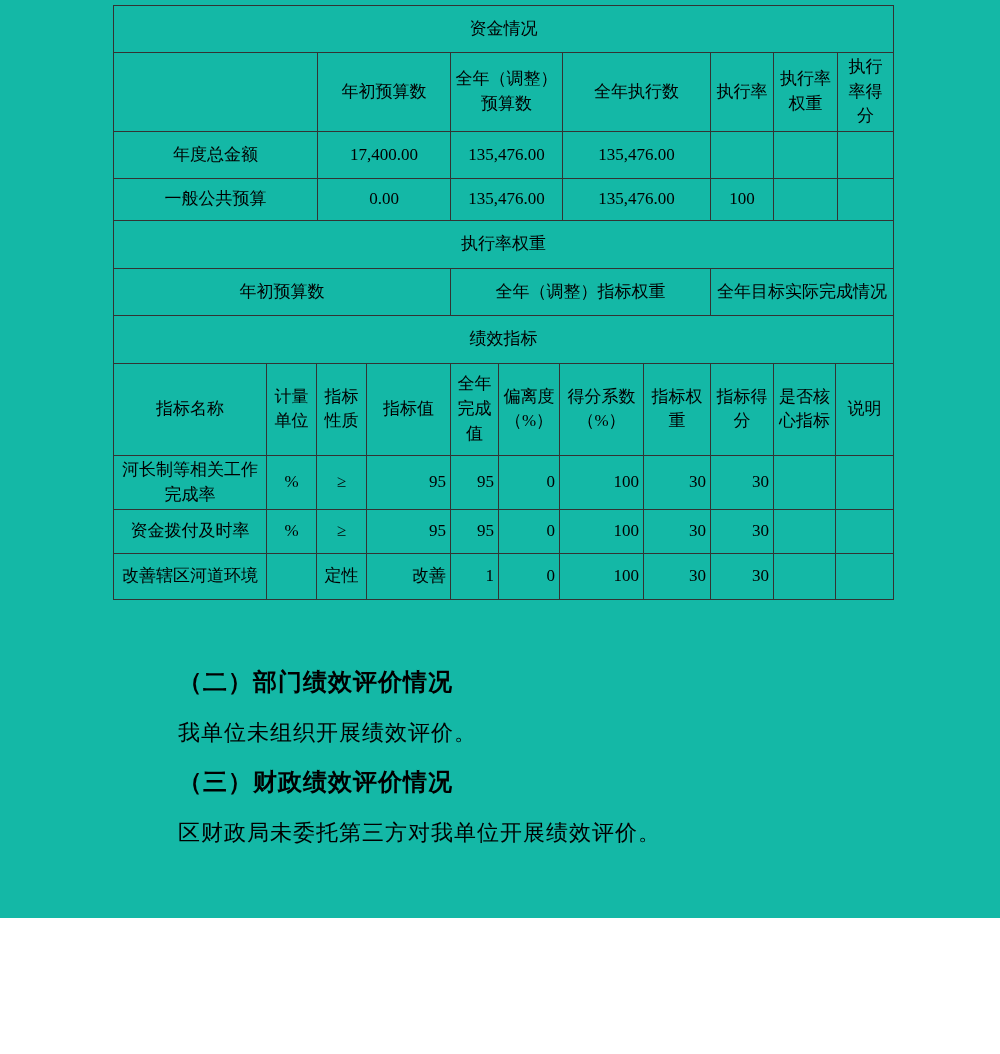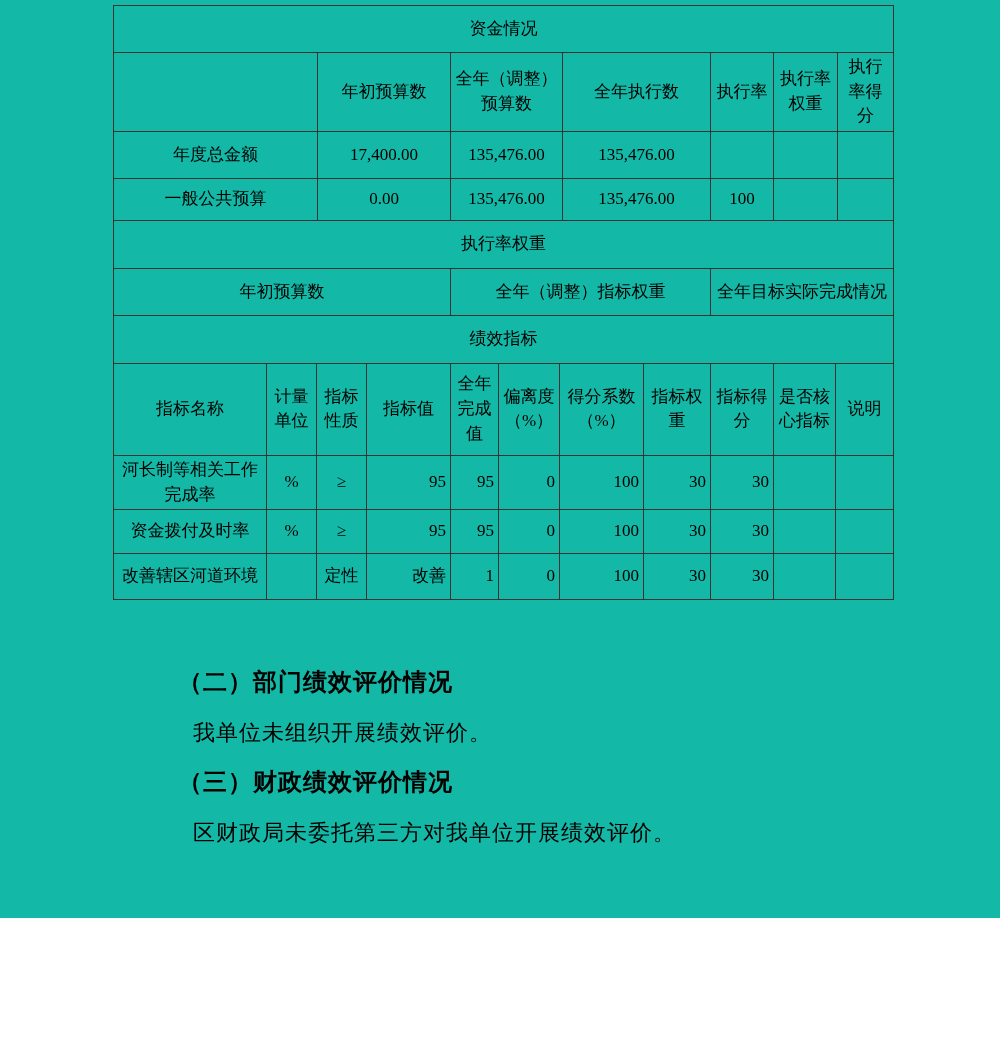--- a/index.html
+++ b/index.html
@@ -54,21 +54,20 @@
     line-height: 33px;
     margin-bottom: 17px;
     letter-spacing: 1px;
   }
   .bottom-text .sec-body {
     font-weight: normal;
     font-size: 22px;
     line-height: 33px;
     margin-bottom: 17px;
     letter-spacing: 1px;
-    margin-left: 15px;
   }
 </style>
 </head>
 <body>
 
 <div class="page">
 
   <table class="doc-table t-funding">
     <colgroup>
       <col style="width:204px">

